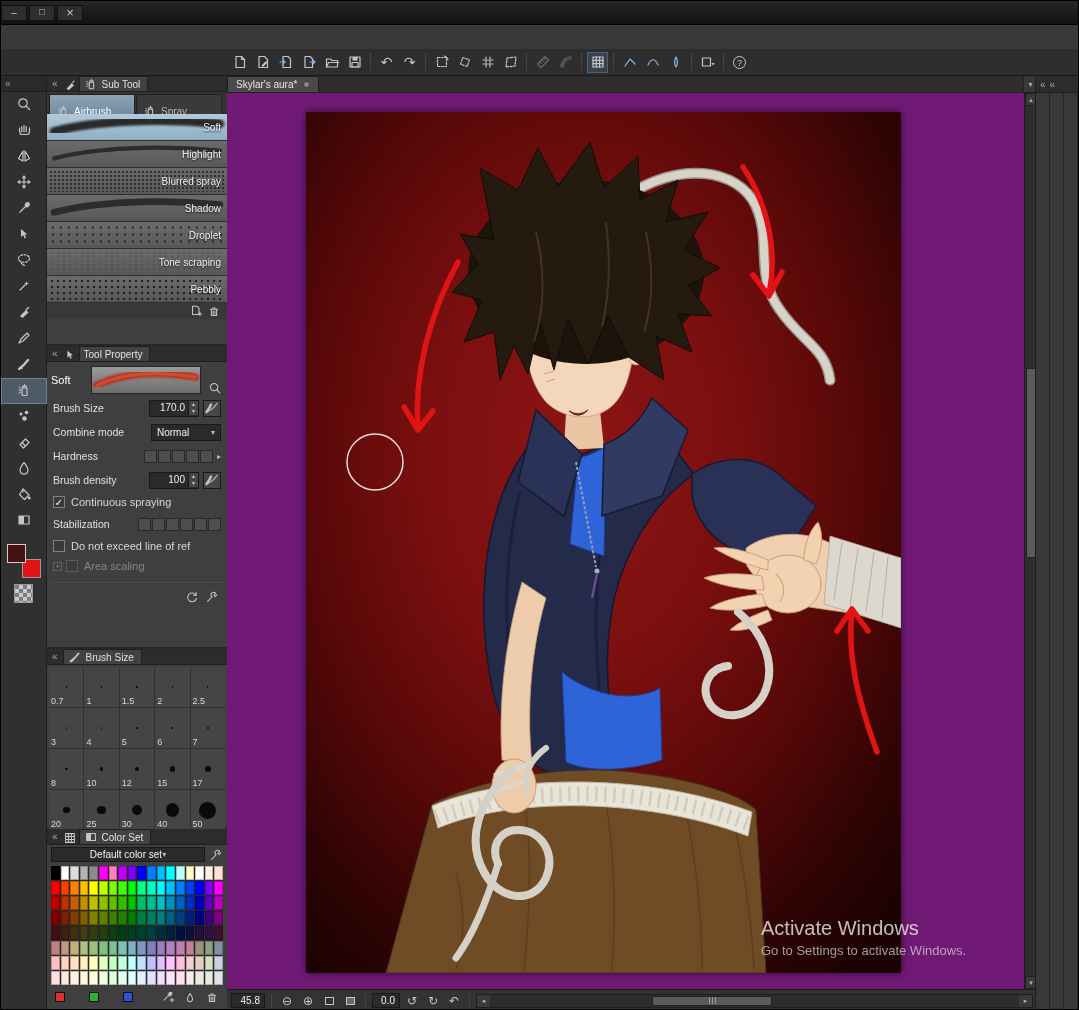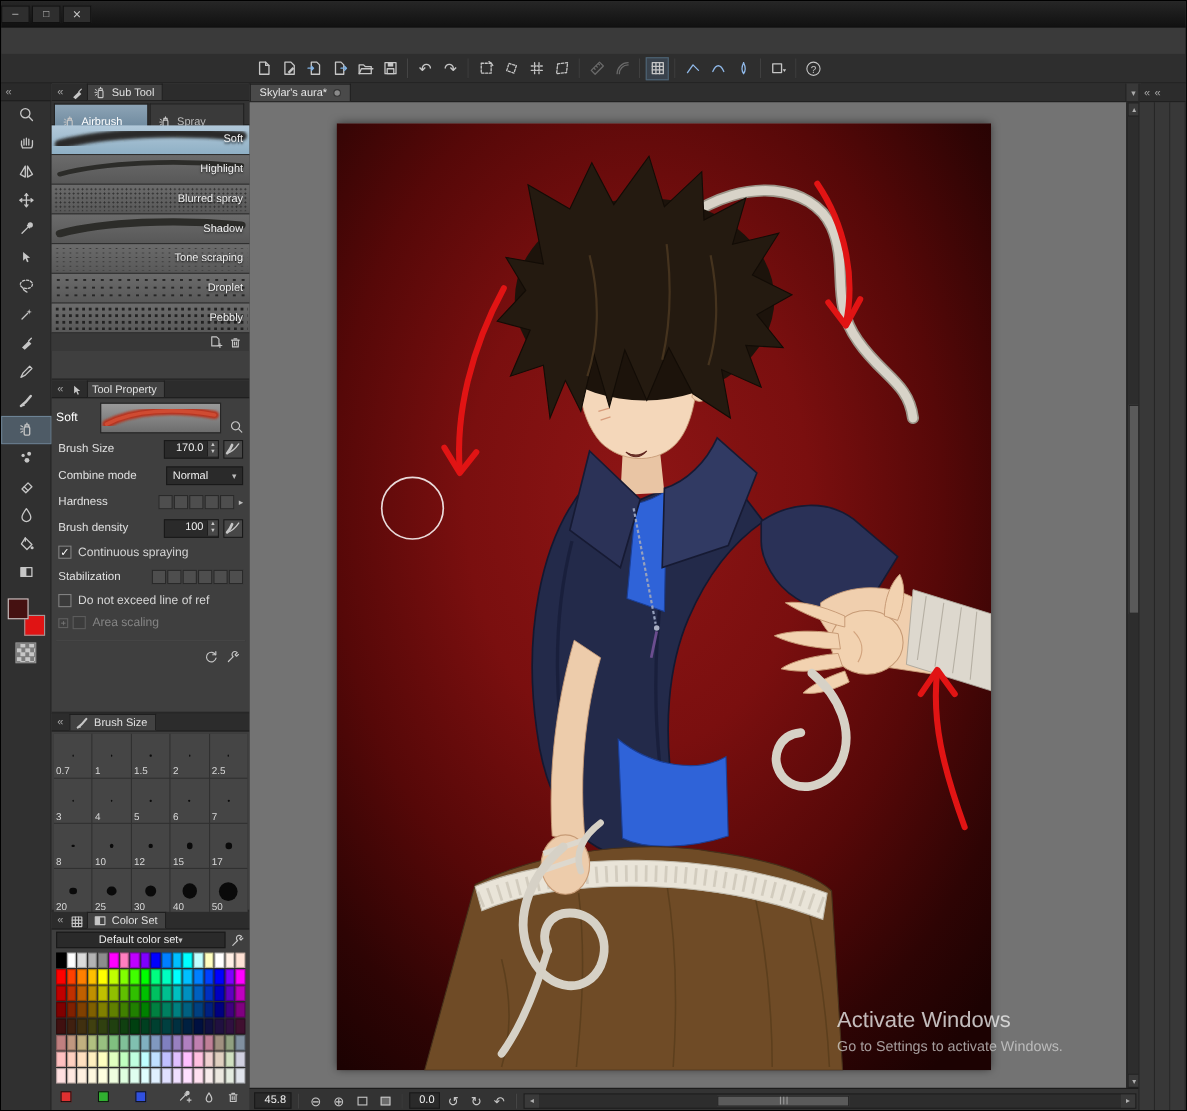--- a/index.html
+++ b/index.html
@@ -100,21 +100,21 @@
   .cs-foot{display:flex;align-items:center;height:20px;padding:0 8px;gap:24px;}
   .cs-mini{width:10px;height:10px;border:1px solid #111;}
   .cs-foot .icons{margin-left:auto;display:flex;gap:8px;}
   
   .canvaszone{position:absolute;left:226px;top:75px;width:810px;height:935px;background:#424242;}
   .tabbar{position:absolute;left:0;top:0;width:100%;height:17px;background:#2e2e2e;border-bottom:1px solid #1e1e1e;display:flex;align-items:flex-end;}
   .ctab{height:16px;background:#4a4a4a;border:1px solid #1e1e1e;border-bottom:none;display:flex;align-items:center;
         gap:6px;padding:0 8px;font-size:10px;color:#e6e6e6;}
   .tab-dot{width:7px;height:7px;border-radius:50%;background:#8a8a8a;border:1px solid #333;}
   .tabscroll{margin-left:auto;width:14px;height:16px;display:flex;align-items:center;justify-content:center;color:#aaa;font-size:8px;background:#383838;border-left:1px solid #222;}
-  .viewport{position:absolute;left:0;top:17px;width:797px;height:896px;overflow:hidden;background:#737373;}
+  .viewport{position:absolute;left:0;top:17px;width:797px;height:896px;overflow:hidden;background:#701a75;}
   .artboard{position:absolute;left:79px;top:19px;width:595px;height:861px;box-shadow:0 0 8px rgba(0,0,0,.55);}
   .watermark{position:absolute;left:534px;top:824px;pointer-events:none;}
   .wm1{font-size:20px;color:rgba(235,235,235,.8);}
   .wm2{font-size:13px;color:rgba(215,215,215,.72);margin-top:3px;}
   
   .vscroll{position:absolute;right:0;top:17px;width:13px;height:896px;background:#2d2d2d;border-left:1px solid #1e1e1e;}
   .vscroll .arr{height:13px;display:flex;align-items:center;justify-content:center;color:#b0b0b0;font-size:7px;background:#3a3a3a;border:1px solid #202020;}
   .vscroll .arr.dn{position:absolute;bottom:0;left:0;right:0;}
   .vthumb{position:absolute;left:1px;right:1px;top:275px;height:190px;background:#5a5a5a;border:1px solid #232323;}
   .statusbar{position:absolute;left:0;bottom:0;width:100%;height:22px;background:#333;
@@ -465,26 +465,26 @@
             <div class="spr s0"></div>
             <span class="st-label">Blurred spray</span>
           </div>
           <div class="st-row">
             <div class="st-thumb"><svg viewBox="0 0 170 27" preserveAspectRatio="none" width="100%" height="100%">
                 <path d="M7 18 C45 7 105 4 163 10" stroke="#2c2c29" stroke-width="7" fill="none" stroke-linecap="round"></path>
               </svg></div>
             <span class="st-label">Shadow</span>
           </div>
           <div class="st-row">
+            <div class="spr s2"></div>
+            <span class="st-label">Droplet</span>
+          </div>
+          <div class="st-row">
             <div class="spr s1"></div>
             <span class="st-label">Tone scraping</span>
-          </div>
-          <div class="st-row">
-            <div class="spr s2"></div>
-            <span class="st-label">Droplet</span>
           </div>
           <div class="st-row">
             <div class="spr s3"></div>
             <span class="st-label">Pebbly</span>
           </div>
         </div>
       <div class="st-foot">
         <span class="ph-mini">
             <svg viewBox="0 0 16 16" width="16" height="16" fill="none" stroke="#c6c6c6" stroke-width="1.2" stroke-linecap="round" stroke-linejoin="round">
               <path d="M4 2.5 h5 l2.5 2.5 V12 h-7.5 Z"></path>

